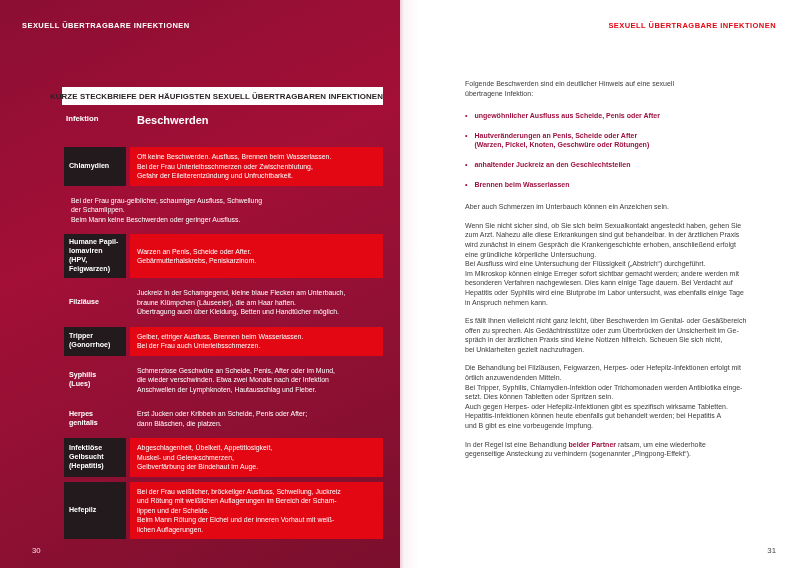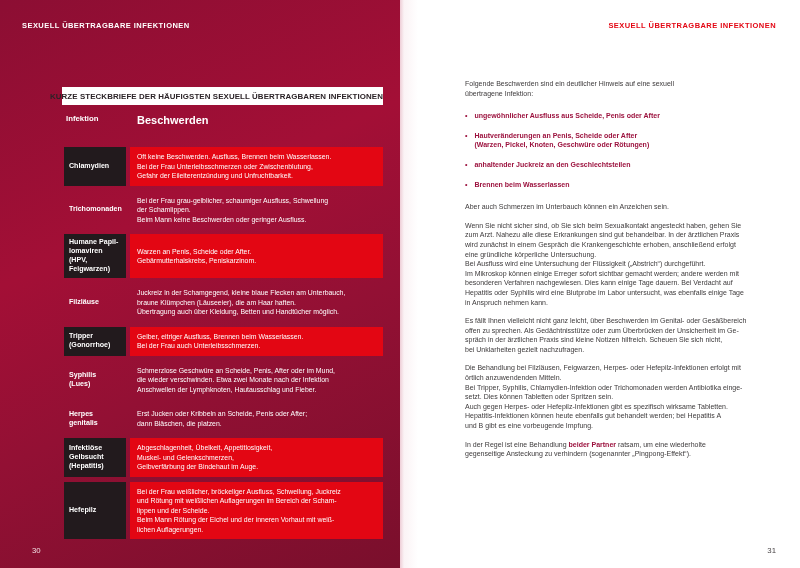--- a/index.html
+++ b/index.html
@@ -93,23 +93,20 @@
         <div class="cell-label">
             <span class="prewrap">Chlamydien</span>
           </div>
         <div class="cell-sympt">
             <span class="prewrap">Oft keine Beschwerden. Ausfluss, Brennen beim Wasserlassen.
 Bei der Frau Unterleibsschmerzen oder Zwischenblutung,
 Gefahr der Eileiterentzündung und Unfruchtbarkeit.</span>
           </div>
       </div>
       <div class="t-row">
-        <div class="cell-label">
-            <span class="prewrap">Trichomonaden</span>
-          </div>
         <div class="cell-sympt">
             <span class="prewrap">Bei der Frau grau-gelblicher, schaumiger Ausfluss, Schwellung
 der Schamlippen.
 Beim Mann keine Beschwerden oder geringer Ausfluss.</span>
           </div>
       </div>
       <div class="t-row row-highlight">
         <div class="cell-label">
             <span class="prewrap">Humane Papil-
 lomaviren (HPV,

